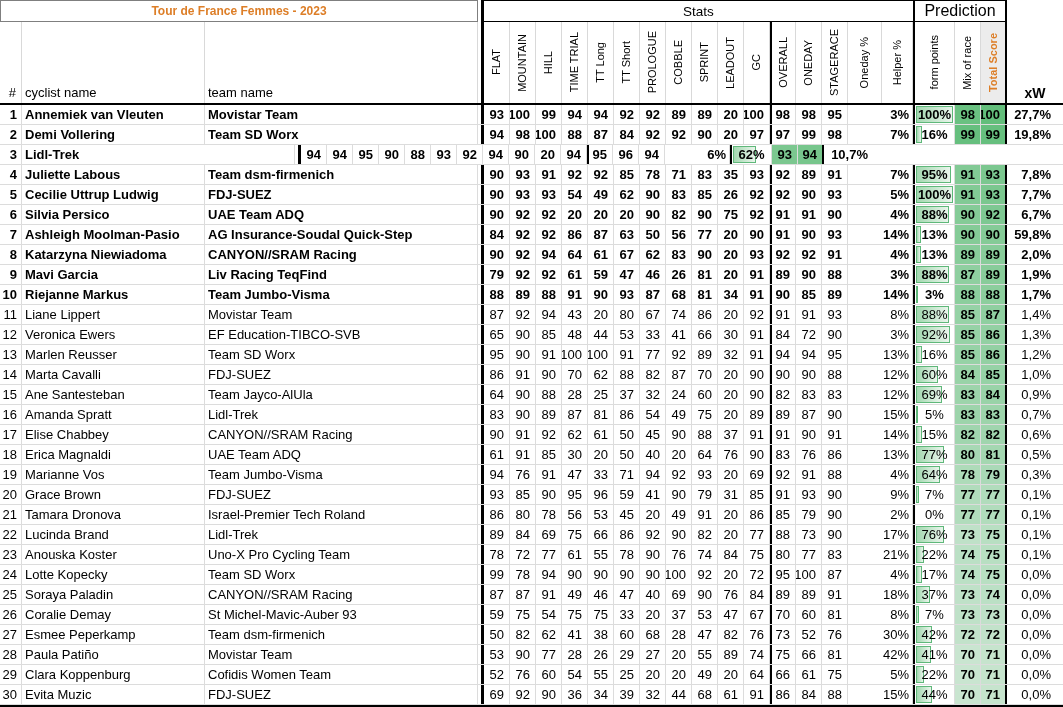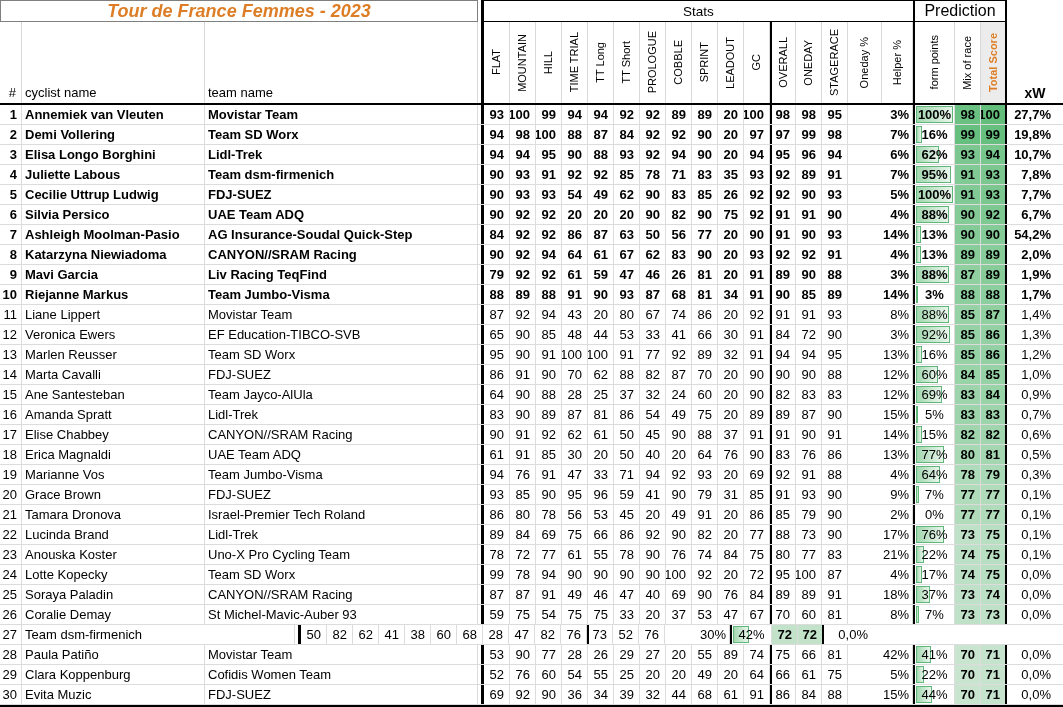--- a/index.html
+++ b/index.html
@@ -2,21 +2,21 @@
 <html><head>
 <meta charset="utf-8">
 <style>
   html,body{margin:0;padding:0;background:#ffffff;}
   body{font-family:"Liberation Sans",sans-serif;color:#000;}
   .sheet{width:1063px;height:707px;box-sizing:border-box;background:#fff;font-size:13px;
          border-bottom:2px solid #000;overflow:hidden;}
   
   .r1{display:flex;height:22px;}
   .title-box{width:478px;box-sizing:border-box;border:1px solid #7f7f7f;display:flex;
-             align-items:center;justify-content:center;font-weight:700;font-size:18px;font-style:italic;}
+             align-items:center;justify-content:center;font-weight:700;font-size:12px;}
   .spc{width:6px;box-sizing:border-box;border-right:3px solid #000;flex:none;}
   .grp-stats{width:429px;box-sizing:border-box;border-top:1px solid #000;border-bottom:1px solid #000;
              display:flex;align-items:center;justify-content:center;font-size:13.5px;}
   .grp-pred{width:94px;box-sizing:border-box;border:solid #000;border-width:1px 2px 1px 2px;
             display:flex;align-items:center;justify-content:center;font-size:16px;}
   .xw-top{flex:1;}
   
   .r2{display:flex;height:81px;border-bottom:2px solid #000;}
   .hc{box-sizing:border-box;border-right:1px solid #d9d9d9;display:flex;flex:none;}
   .hc-num{width:22px;align-items:flex-end;justify-content:flex-end;padding:0 5px 3px 0;}
@@ -183,21 +183,20 @@
         <div class="c c-form">
           <div class="bar" style="width: 6px;"></div>
           <span class="bar-text">16%</span>
         </div>
         <div class="c c-mix" style="background: rgb(102, 191, 126);">99</div>
         <div class="c c-total" style="background: rgb(102, 191, 126);">99</div>
         <div class="c c-xw">19,8%</div>
       </div>
       <div class="row bold">
         <div class="c c-num">3</div>
-        <div class="c c-name">Elisa Longo Borghini</div>
         <div class="c c-team">Lidl-Trek</div>
         <div class="c c-spc"></div>
         <div class="c c-stat">94</div>
         <div class="c c-stat">94</div>
         <div class="c c-stat">95</div>
         <div class="c c-stat">90</div>
         <div class="c c-stat">88</div>
         <div class="c c-stat">93</div>
         <div class="c c-stat">92</div>
         <div class="c c-stat">94</div>
@@ -324,21 +323,21 @@
         <div class="c c-stat">90</div>
         <div class="c c-stat">93</div>
         <div class="c c-p1">56%</div>
         <div class="c c-p2">14%</div>
         <div class="c c-form">
           <div class="bar" style="width: 5px;"></div>
           <span class="bar-text">13%</span>
         </div>
         <div class="c c-mix" style="background: rgb(133, 203, 151);">90</div>
         <div class="c c-total" style="background: rgb(133, 203, 151);">90</div>
-        <div class="c c-xw">54,2%</div>
+        <div class="c c-xw">59,8%</div>
       </div>
       <div class="row bold">
         <div class="c c-num">8</div>
         <div class="c c-name">Katarzyna Niewiadoma</div>
         <div class="c c-team">CANYON//SRAM Racing</div>
         <div class="c c-spc"></div>
         <div class="c c-stat">90</div>
         <div class="c c-stat">92</div>
         <div class="c c-stat">94</div>
         <div class="c c-stat">64</div>
@@ -878,20 +877,21 @@
         <div class="c c-form">
           <div class="bar" style="width: 3px;"></div>
           <span class="bar-text">7%</span>
         </div>
         <div class="c c-mix" style="background: rgb(191, 225, 200);">73</div>
         <div class="c c-total" style="background: rgb(191, 225, 200);">73</div>
         <div class="c c-xw">0,0%</div>
       </div>
       <div class="row">
         <div class="c c-num">27</div>
+        <div class="c c-name">Esmee Peperkamp</div>
         <div class="c c-team">Team dsm-firmenich</div>
         <div class="c c-spc"></div>
         <div class="c c-stat">50</div>
         <div class="c c-stat">82</div>
         <div class="c c-stat">62</div>
         <div class="c c-stat">41</div>
         <div class="c c-stat">38</div>
         <div class="c c-stat">60</div>
         <div class="c c-stat">68</div>
         <div class="c c-stat">28</div>

